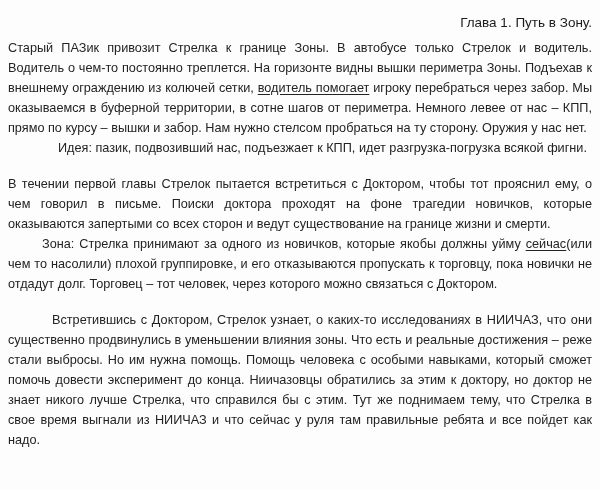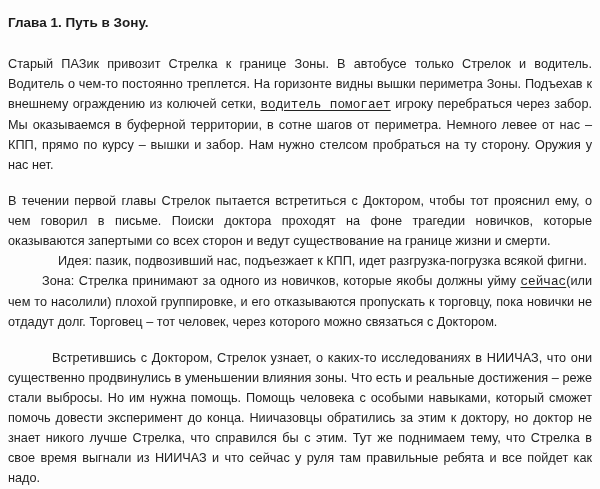--- a/index.html
+++ b/index.html
@@ -8,50 +8,50 @@
     height: 489px;
     overflow: hidden;
   }
   body {
     background: #fdfdfd;
     font-family: "Liberation Sans", "DejaVu Sans", sans-serif;
     color: #222222;
     padding: 14px 8px 0 8px;
   }
   .doc-title {
-    text-align: left;
-    font-weight: bold;
+    text-align: right;
+    font-weight: normal;
     font-size: 13.5px;
     line-height: 18px;
-    margin-bottom: 22px;
+    margin-bottom: 6px;
     color: #1b1b1b;
   }
   p.doc-par {
     font-size: 12.7px;
     line-height: 20px;
     text-align: justify;
     color: #232323;
   }
   .indent-lg { text-indent: 50px; }
   .indent-md { text-indent: 34px; }
   .indent-xl { text-indent: 44px; }
   .gap-before { margin-top: 16px; }
-  .u { text-decoration: underline; text-underline-offset: 2px; font-family: Liberation Mono, monospace; }
+  .u { text-decoration: underline; text-underline-offset: 2px; }
 </style>
 </head>
 <body>
 
 <div>
 
   <div class="doc-title">Глава 1. Путь в Зону.</div>
 
   <p class="doc-par"><span>Старый ПАЗик привозит Стрелка к границе Зоны. В автобусе только Стрелок и водитель. Водитель о чем-то постоянно треплется. На горизонте видны вышки периметра Зоны. Подъехав к внешнему ограждению из колючей сетки, </span><span class="u">водитель  помогает</span><span> игроку перебраться через забор. Мы оказываемся в буферной территории, в сотне шагов от периметра. Немного левее от нас – КПП, прямо по курсу – вышки и забор. Нам нужно стелсом пробраться на ту сторону. Оружия у нас нет.</span></p>
 
+  <p class="doc-par indent-lg"><span>Идея: пазик, подвозивший нас, подъезжает к КПП, идет разгрузка-погрузка всякой фигни.</span></p>
+
   <p class="doc-par gap-before"><span>В течении первой главы Стрелок пытается встретиться с Доктором, чтобы тот прояснил ему, о чем говорил в письме. Поиски доктора проходят на фоне трагедии новичков, которые оказываются запертыми со всех сторон и ведут существование на границе жизни и смерти.</span></p>
-
-  <p class="doc-par indent-lg"><span>Идея: пазик, подвозивший нас, подъезжает к КПП, идет разгрузка-погрузка всякой фигни.</span></p>
 
 
   <p class="doc-par indent-md"><span>Зона: Стрелка принимают за одного из новичков, которые якобы должны уйму </span><span class="u">сейчас</span><span>(или чем то насолили) плохой группировке, и его отказываются пропускать к торговцу, пока новички не отдадут долг. Торговец – тот человек, через которого можно связаться с Доктором.</span></p>
 
   <p class="doc-par indent-xl gap-before"><span>Встретившись с Доктором, Стрелок узнает, о каких-то исследованиях в НИИЧАЗ, что они существенно продвинулись в уменьшении влияния зоны. Что есть и реальные достижения – реже стали выбросы. Но им нужна помощь. Помощь человека с особыми навыками, который сможет помочь довести эксперимент до конца. Ниичазовцы обратились за этим к доктору, но доктор не знает никого лучше Стрелка, что справился бы с этим. Тут же поднимаем тему, что Стрелка в свое время выгнали из НИИЧАЗ и что сейчас у руля там правильные ребята и все пойдет как надо.</span></p>
 
 </div>
 
 </body></html>

